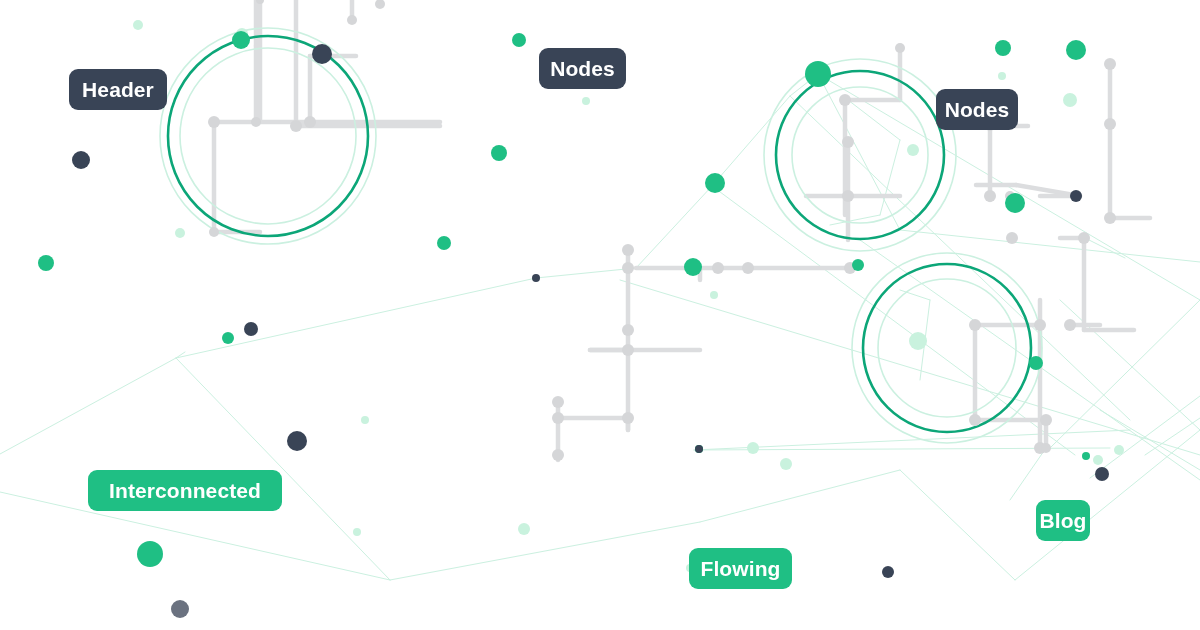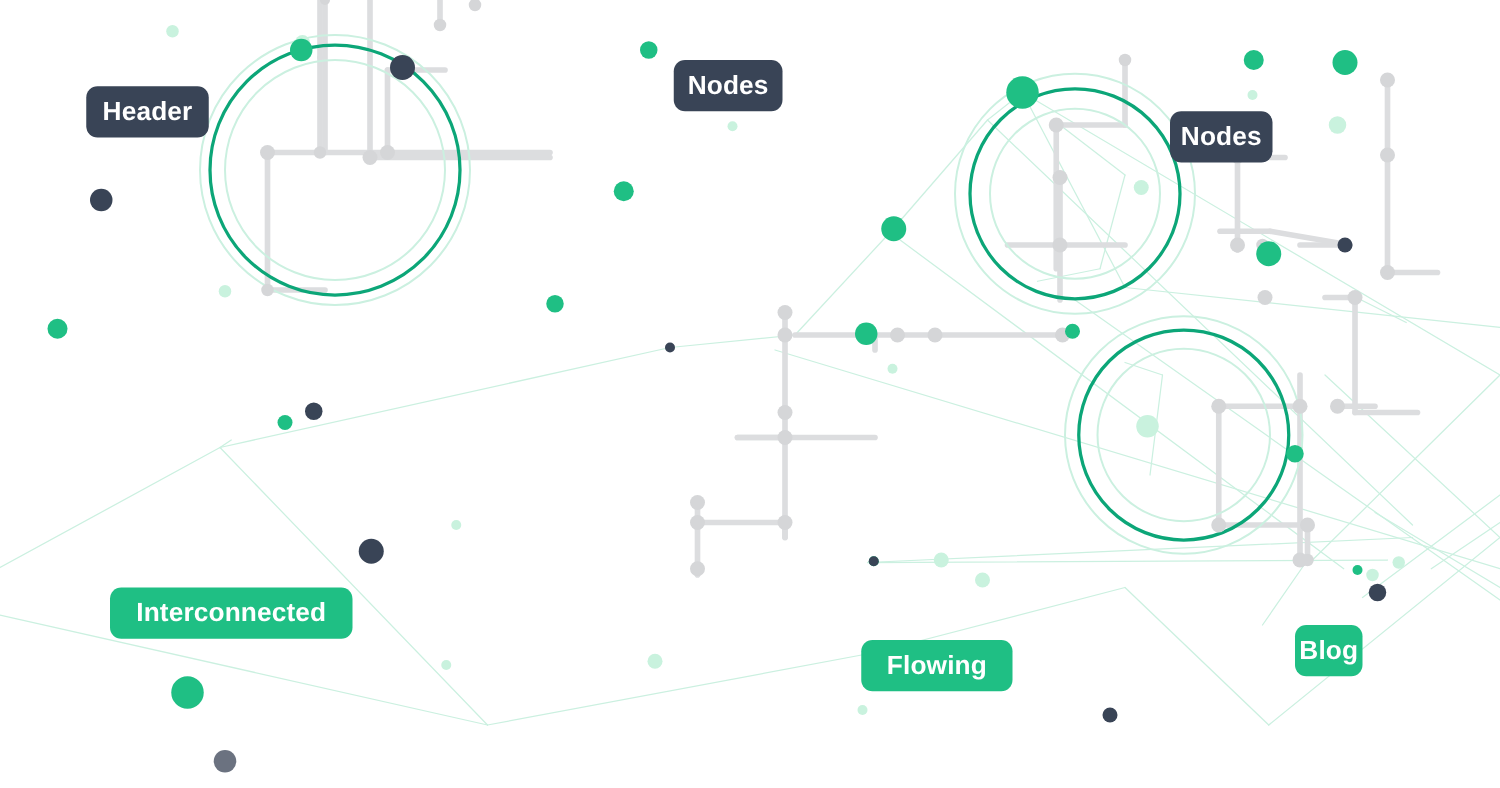--- a/index.html
+++ b/index.html
@@ -249,21 +249,21 @@
       </div>
       <div class="tag dark" style="left: 539px; top: 48px; width: 87px; height: 41px;">
         <span>Nodes</span>
       </div>
       <div class="tag dark" style="left: 936px; top: 89px; width: 82px; height: 41px;">
         <span>Nodes</span>
       </div>
       <div class="tag green" style="left: 88px; top: 470px; width: 194px; height: 41px;">
         <span>Interconnected</span>
       </div>
-      <div class="tag green" style="left: 689px; top: 512px; width: 121px; height: 41px;">
+      <div class="tag green" style="left: 689px; top: 548px; width: 103px; height: 41px;">
         <span>Flowing</span>
       </div>
       <div class="tag green" style="left: 1036px; top: 500px; width: 54px; height: 41px;">
         <span>Blog</span>
       </div>
     </div>
 
 </div>
 
 </body></html>

